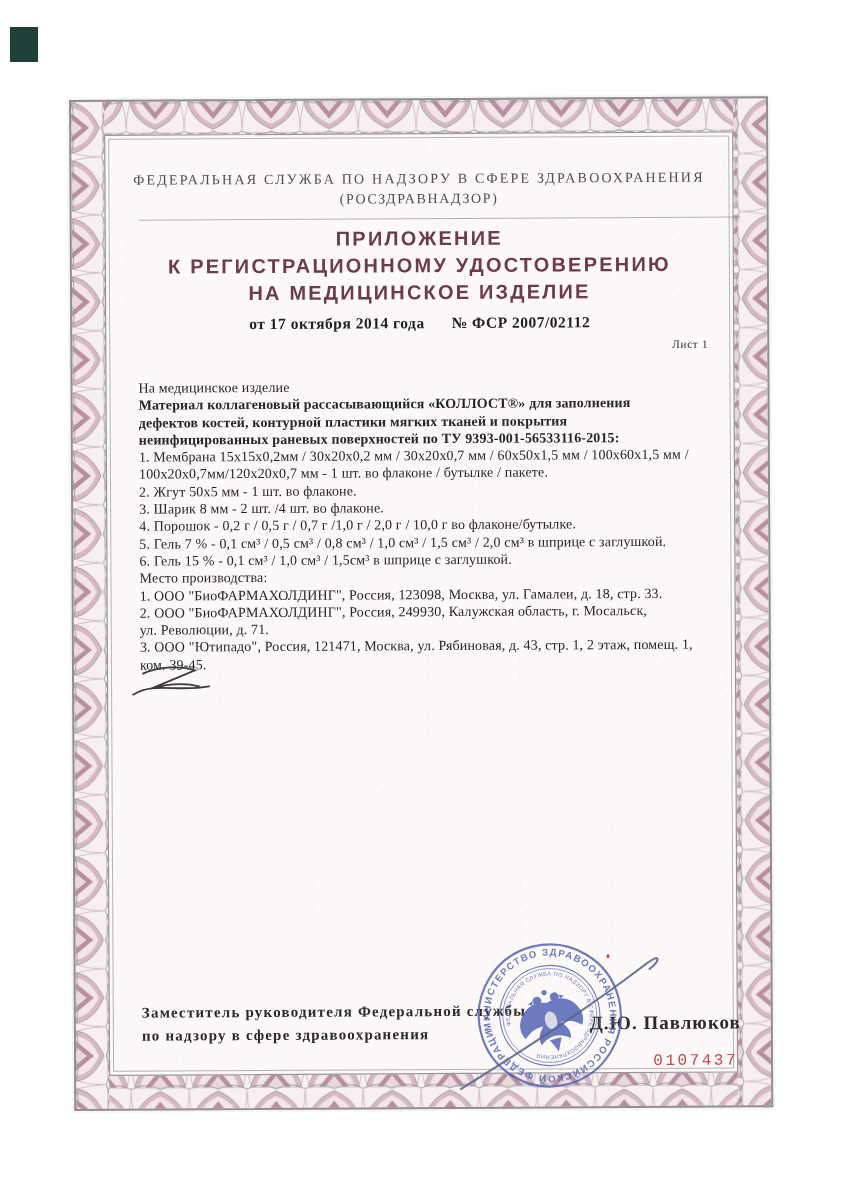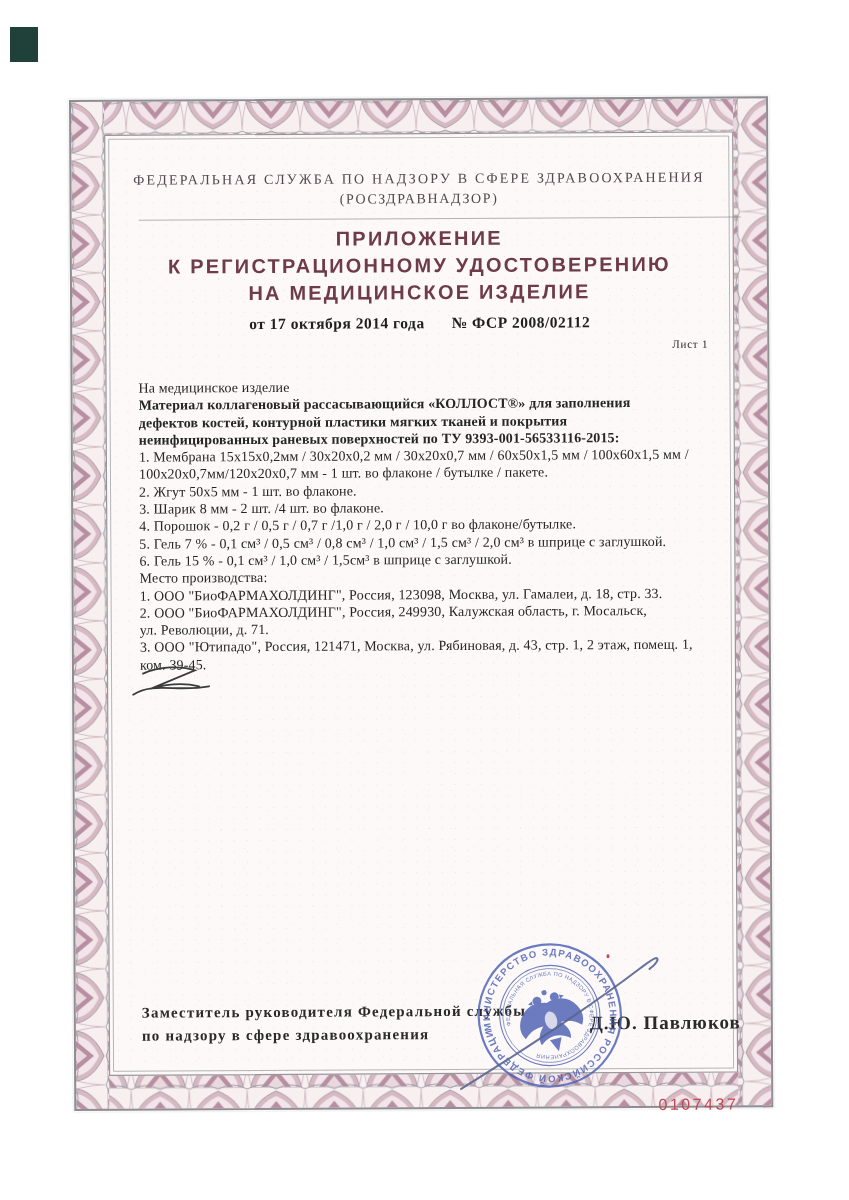--- a/index.html
+++ b/index.html
@@ -59,22 +59,22 @@
   }
   .sig1{top:906px;}
   .sig2{top:929px;}
   .signer{
     position:absolute;top:916px;right:33px;
     font-family:"Liberation Serif",serif;font-weight:bold;font-size:19px;
     letter-spacing:1px;color:#2a2a2a;text-align:right;
   }
   .serial{
     position:absolute;top:956px;right:36px;
-    font-family:Liberation Sans, sans-serif;
-    font-size:16px;letter-spacing:2.5px;color:#c24853;margin-top:44px;
+    font-family:Liberation Mono, monospace;
+    font-size:16px;letter-spacing:2.5px;color:#c24853;
   }
   .stamp{position:absolute;left:402px;top:844px;width:150px;height:150px;}
   .sigstroke{position:absolute;left:330px;top:820px;width:300px;height:185px;}
   .reddot{position:absolute;left:534px;top:858px;width:3px;height:4px;background:#c24853;border-radius:50%;}
 </style>
 </head>
 <body>
 
 <div class="scan-artifact"></div>
 
@@ -118,21 +118,21 @@
   <div class="sep"></div>
 
   <div class="title">
     <div>ПРИЛОЖЕНИЕ</div>
     <div>К РЕГИСТРАЦИОННОМУ УДОСТОВЕРЕНИЮ</div>
     <div>НА МЕДИЦИНСКОЕ ИЗДЕЛИЕ</div>
   </div>
 
   <div class="daterow">
     <span>от 17 октября 2014 года</span>
-    <span>№  ФСР 2008/02112</span>
+    <span>№  ФСР 2007/02112</span>
   </div>
 
   <div class="sheet">Лист 1</div>
 
   <div class="bodyblock">
     <div class="ln">На медицинское изделие</div>
     <div class="ln bld">Материал коллагеновый рассасывающийся «КОЛЛОСТ®» для заполнения</div>
     <div class="ln bld">дефектов костей, контурной пластики мягких тканей и покрытия</div>
     <div class="ln bld">неинфицированных раневых поверхностей по ТУ 9393-001-56533116-2015:</div>
     <div class="ln">1. Мембрана 15х15х0,2мм / 30х20х0,2 мм / 30х20х0,7 мм / 60х50х1,5 мм / 100х60х1,5 мм /</div>

